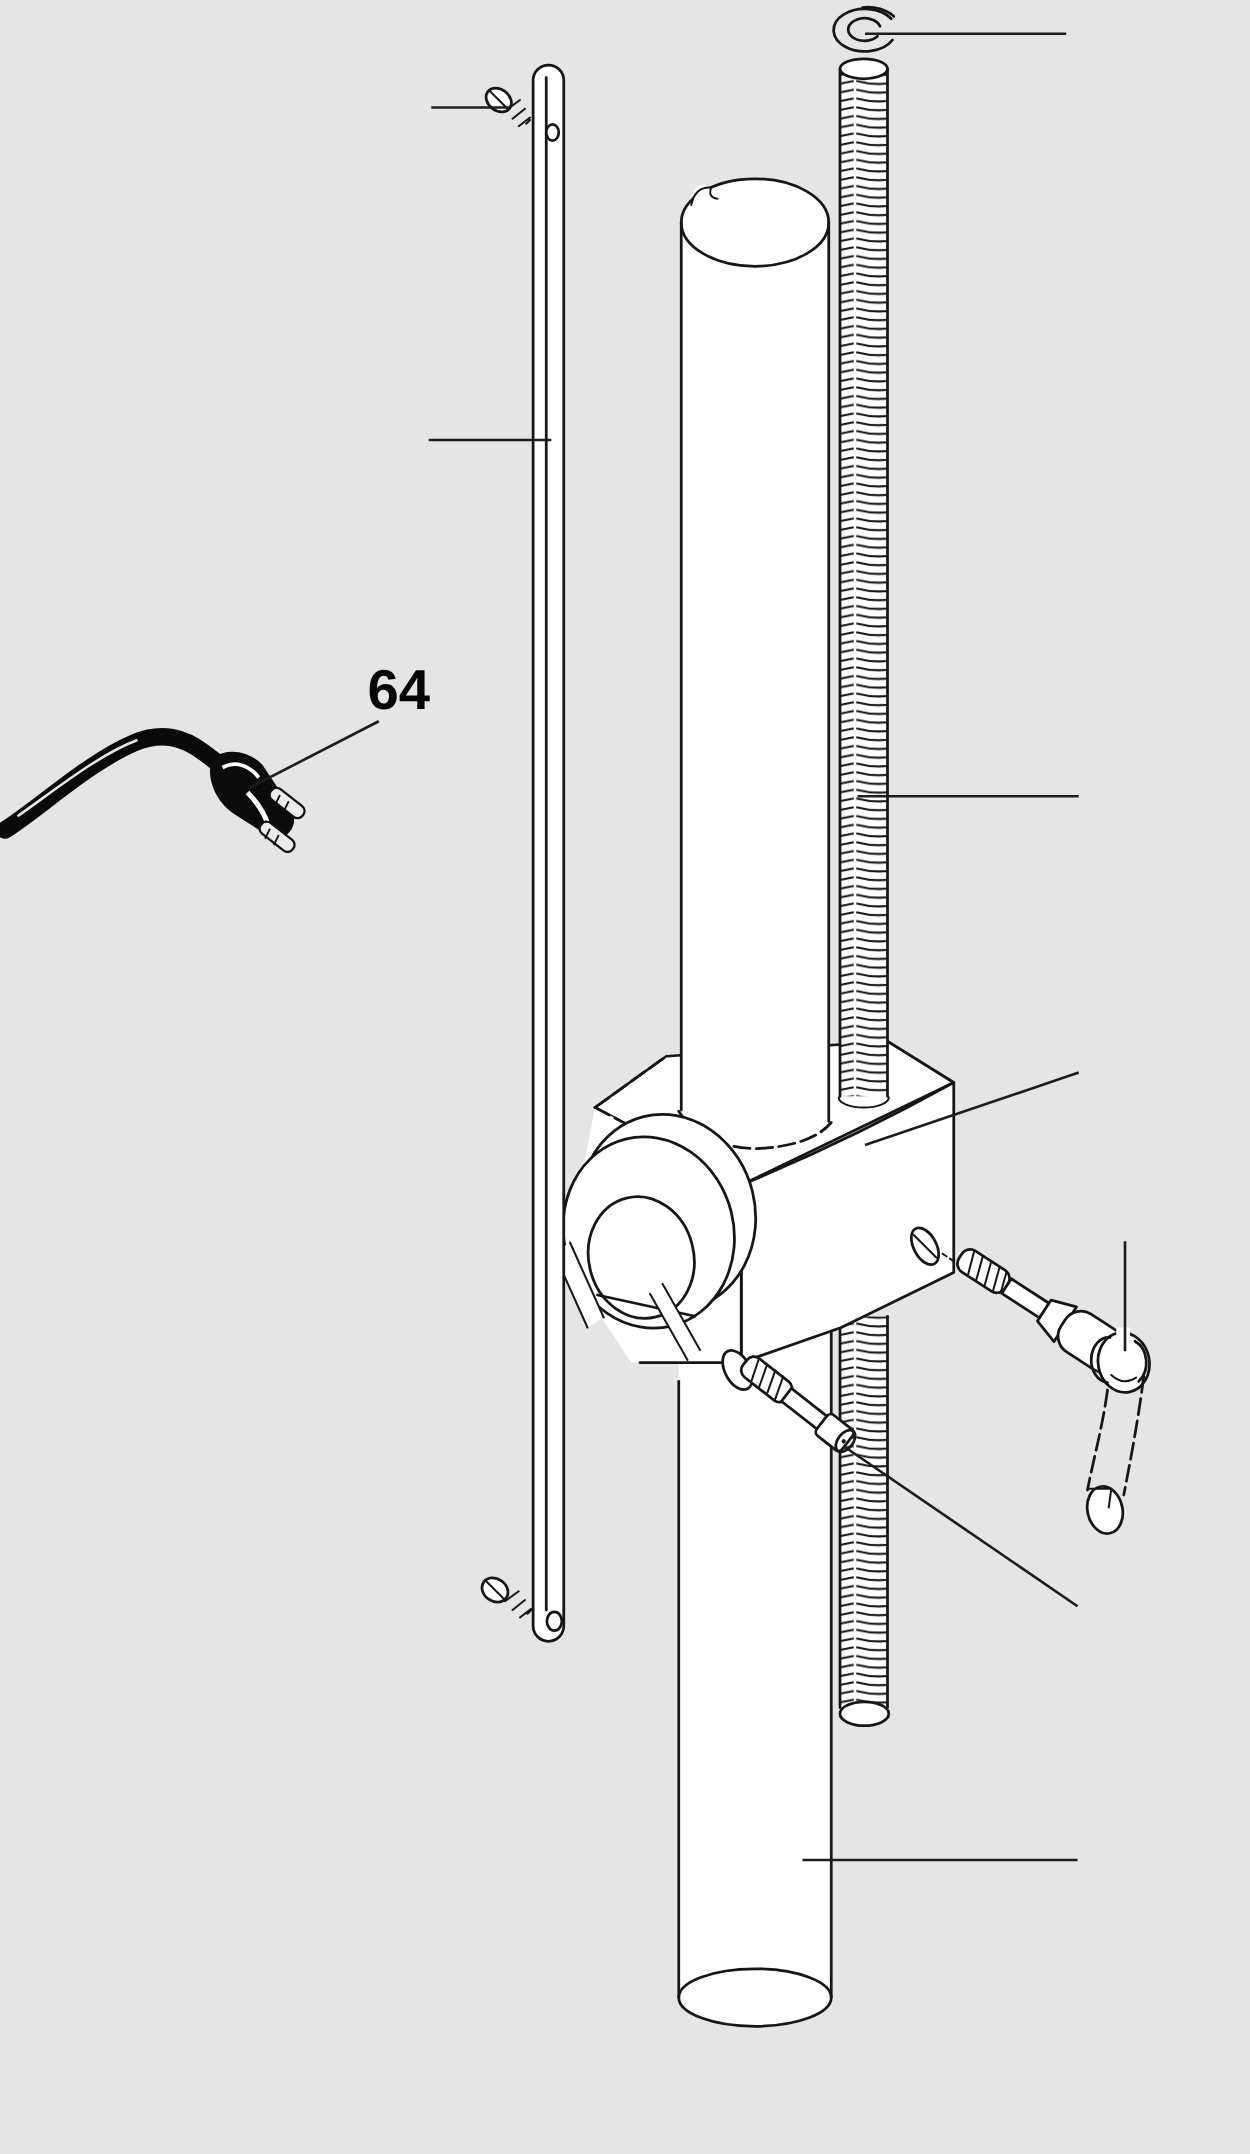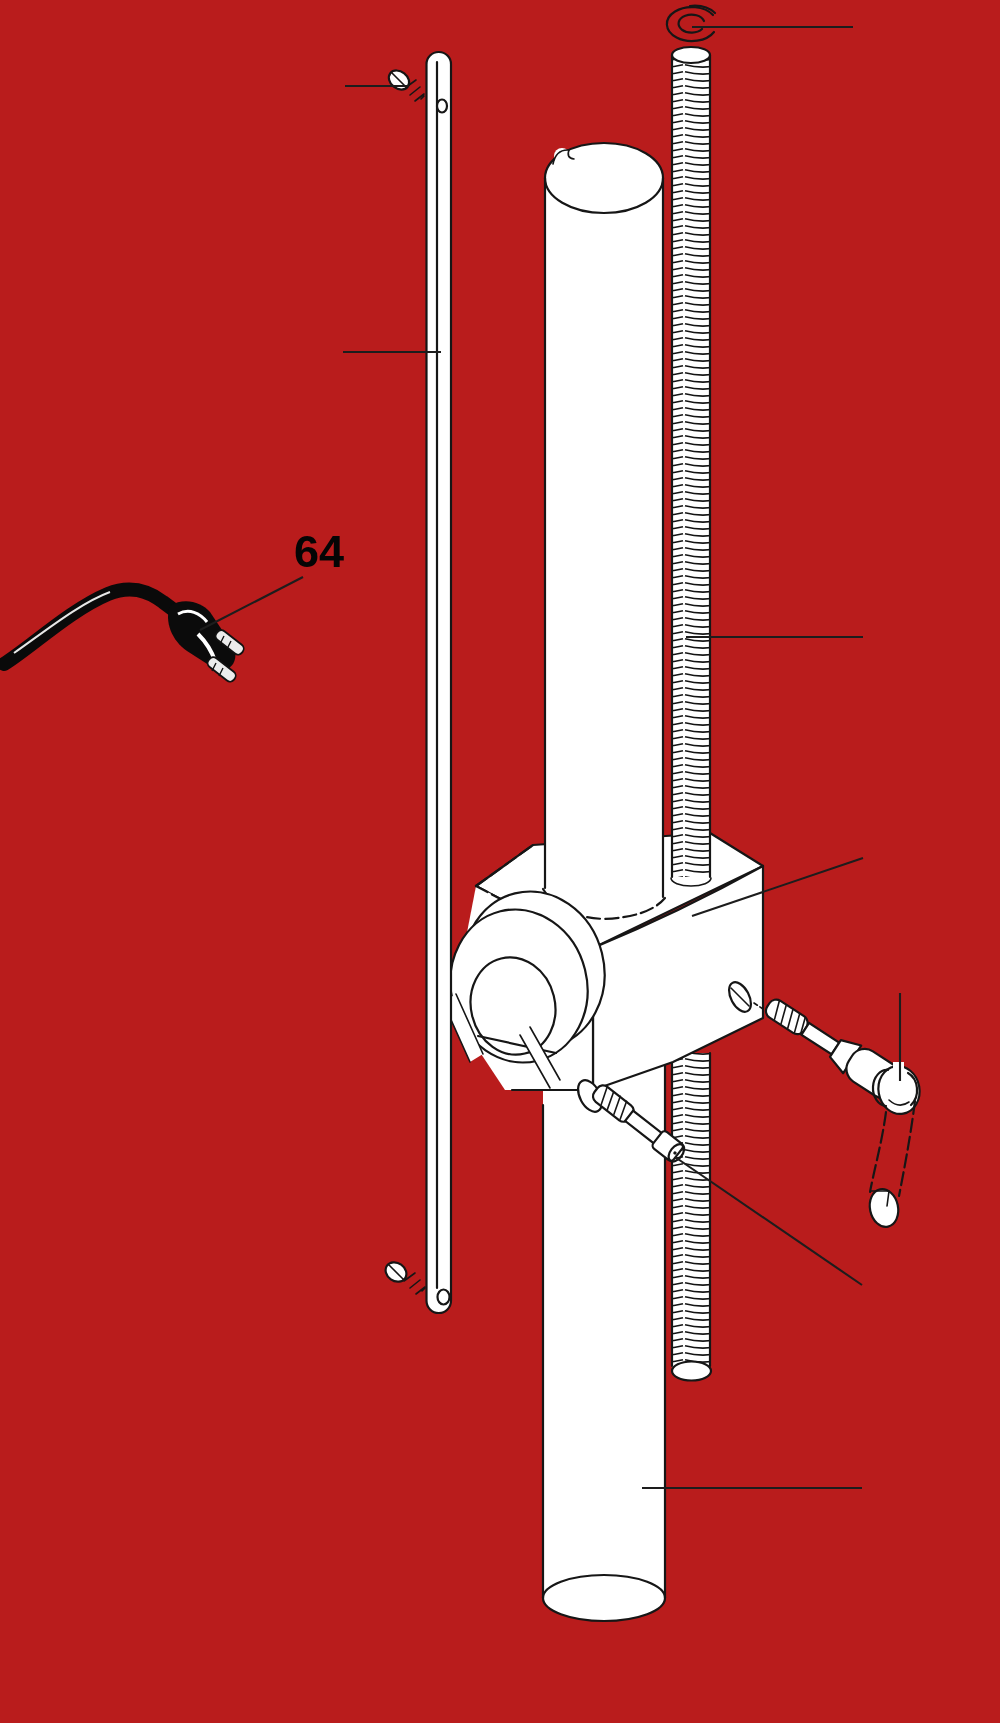--- a/index.html
+++ b/index.html
@@ -1,16 +1,16 @@
 <!DOCTYPE html>
 <html><head>
 <meta charset="utf-8">
 <style>
   html,body{margin:0;padding:0;background:#ffffff;}
-  .stage{position:relative;width:1000px;height:1723px;background:#b91c1c;overflow:hidden;
+  .stage{position:relative;width:1000px;height:1723px;background:#e5e5e5;overflow:hidden;
          font-family:"Liberation Sans", sans-serif;}
   svg{display:block}
   .ln{stroke:#161616;stroke-width:2.2;fill:none;stroke-linecap:round;stroke-linejoin:round;}
   .fw{fill:#ffffff;}
   .sk{stroke-dasharray:13 5;}
   .thin{stroke-width:1.6;}
   .lead{stroke:#1d1d1d;stroke-width:2.1;fill:none;stroke-linecap:butt;}
   .lbl{font-family:"Liberation Sans", sans-serif;font-weight:700;font-size:45px;fill:#050505;}
 </style>
 </head>

